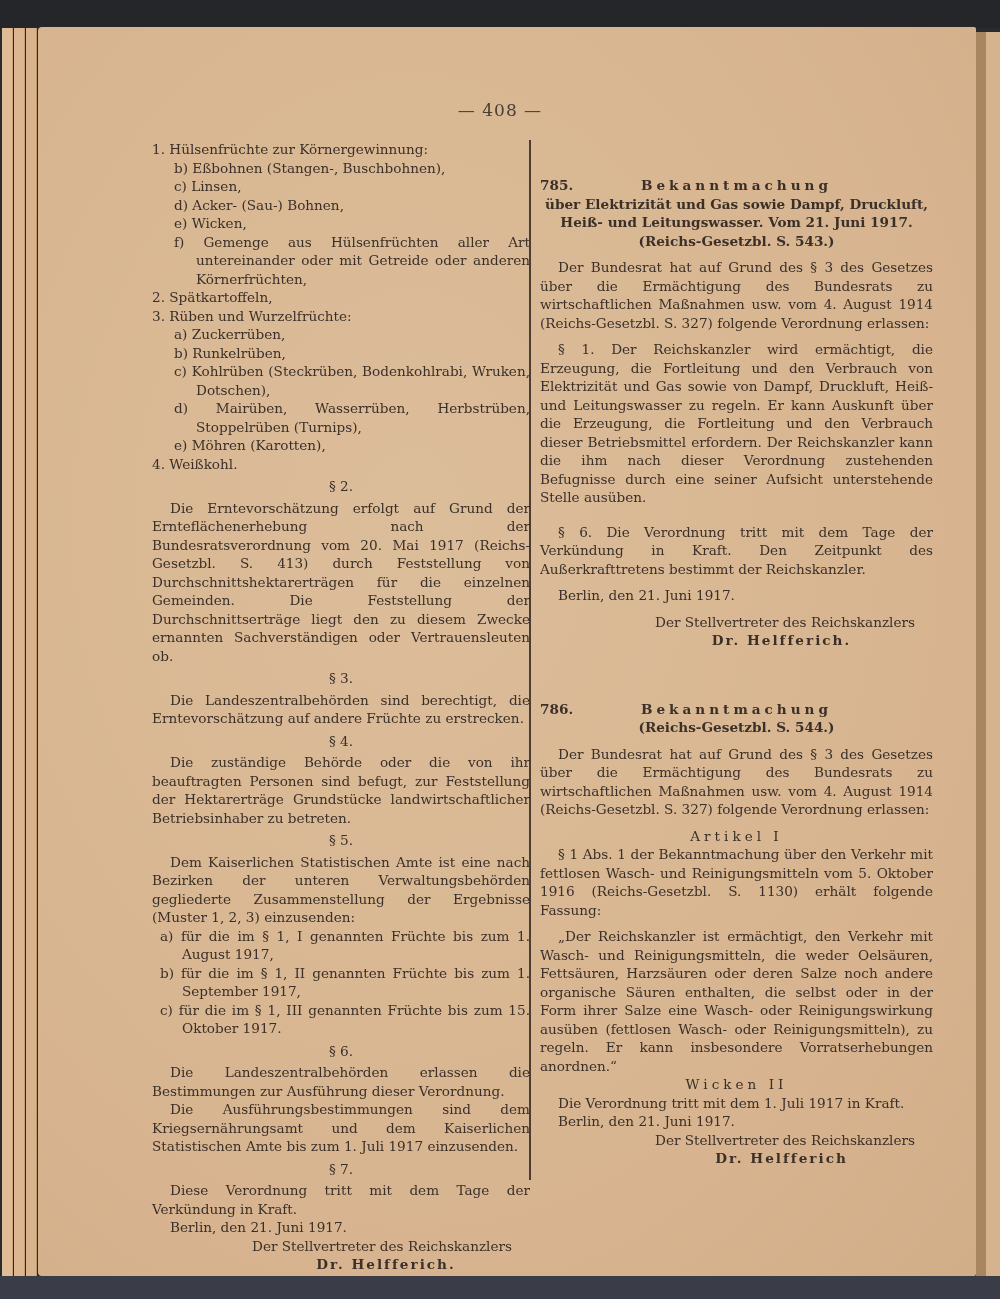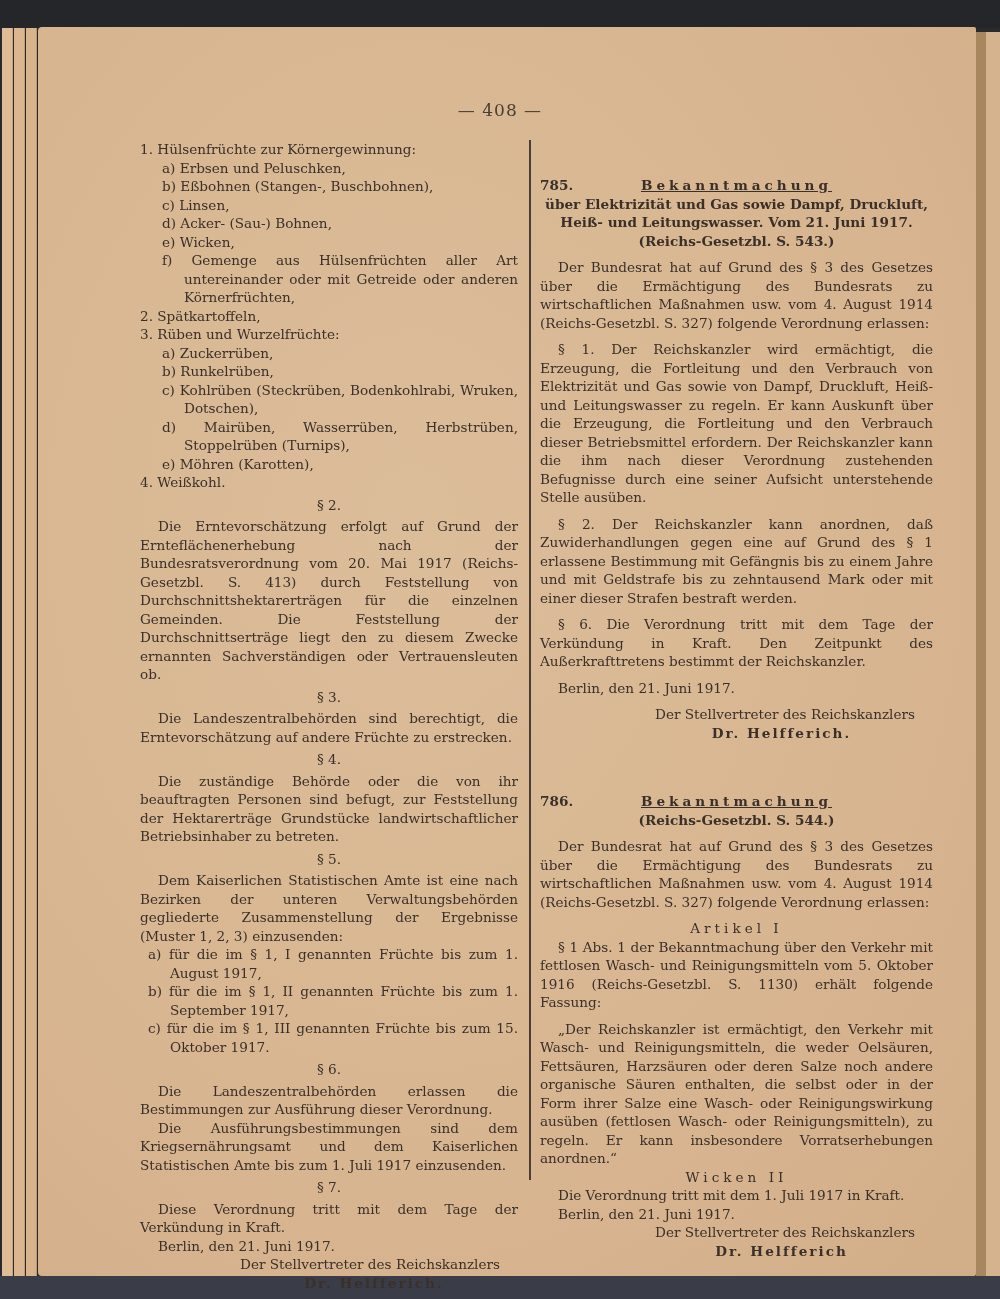--- a/index.html
+++ b/index.html
@@ -22,36 +22,36 @@
     border-radius: 4px 2px 2px 4px;
   }
   .right-edge { position: absolute; left: 976px; top: 32px; width: 10px; height: 1245px; background: #a8865f; }
   .right-edge2 { position: absolute; left: 986px; top: 32px; width: 14px; height: 1245px; background: #d5b38e; }
 
   .pagenum {
     position: absolute; top: 100px; left: 0; width: 1000px; text-align: center;
     font-size: 17px; color: #4a3e34; letter-spacing: 1px;
   }
   .col { position: absolute; color: #3b3029; font-size: 13.6px; line-height: 18.5px; }
-  .col-left { left: 140px; top: 140px; width: 378px; }
+  .col-left { left: 152px; top: 140px; width: 378px; }
   .col-right { left: 540px; top: 140px; width: 393px; }
   .divider { position: absolute; left: 529px; top: 140px; width: 2px; height: 1040px; background: #4a3e34; }
 
   p { margin: 0; text-align: justify; }
   .indent { text-indent: 18px; }
   .center { text-align: center; }
   .para-mark { text-align: center; margin: 4px 0 3px; }
   .item { padding-left: 22px; text-indent: -22px; }
   .subitem { padding-left: 44px; text-indent: -22px; }
   .subitem2 { padding-left: 22px; text-indent: -22px; margin-left: 8px; }
   .bold { font-weight: bold; }
   .spaced { letter-spacing: 4px; font-weight: bold; }
   .num-head { display: flex; align-items: baseline; margin-top: 36px; }
   .num-head .num { width: 50px; font-weight: bold; }
-  .num-head .ttl { flex: 1; text-align: center; padding-right: 50px; text-decoration: underline; }
+  .num-head .ttl { flex: 1; text-align: center; padding-right: 50px; }
   .sig-office { text-align: right; padding-right: 18px; }
   .sig-name { text-align: center; padding-left: 90px; letter-spacing: 2px; font-weight: bold; }
   .gap { height: 8px; }
 </style>
 </head>
 <body>
 
 <div class="scan-top"></div>
 <div class="leaf leaf1"></div>
 <div class="leaf leaf2"></div>
@@ -62,21 +62,20 @@
 
 <div class="page"></div>
 
 <div class="pagenum">— 408 —</div>
 
 <div class="divider"></div>
 
 <div class="col col-left">
   <div>
     <p class="item">1. Hülsenfrüchte zur Körnergewinnung:</p>
-    <p class="subitem">a) Erbsen und Peluschken,</p>
     <p class="subitem">b) Eßbohnen (Stangen-, Buschbohnen),</p>
     <p class="subitem">c) Linsen,</p>
     <p class="subitem">d) Acker- (Sau-) Bohnen,</p>
     <p class="subitem">e) Wicken,</p>
     <p class="subitem">f) Gemenge aus Hülsenfrüchten aller Art untereinander oder mit Getreide oder anderen Körnerfrüchten,</p>
     <p class="item">2. Spätkartoffeln,</p>
     <p class="item">3. Rüben und Wurzelfrüchte:</p>
     <p class="subitem">a) Zuckerrüben,</p>
     <p class="subitem">b) Runkelrüben,</p>
     <p class="subitem">c) Kohlrüben (Steckrüben, Bodenkohlrabi, Wruken, Dotschen),</p>
@@ -117,21 +116,20 @@
       <span class="num">785.</span>
       <span class="ttl spaced">Bekanntmachung</span>
     </div>
     <p class="center bold">über Elektrizität und Gas sowie Dampf, Druckluft, Heiß- und Leitungswasser. Vom 21. Juni 1917.</p>
     <p class="center bold">(Reichs-Gesetzbl. S. 543.)</p>
     <div class="gap"></div>
     <p class="indent">Der Bundesrat hat auf Grund des § 3 des Gesetzes über die Ermächtigung des Bundesrats zu wirtschaftlichen Maßnahmen usw. vom 4. August 1914 (Reichs-Gesetzbl. S. 327) folgende Verordnung erlassen:</p>
     <div class="gap"></div>
     <p class="indent">§ 1. Der Reichskanzler wird ermächtigt, die Erzeugung, die Fortleitung und den Verbrauch von Elektrizität und Gas sowie von Dampf, Druckluft, Heiß- und Leitungswasser zu regeln. Er kann Auskunft über die Erzeugung, die Fortleitung und den Verbrauch dieser Betriebsmittel erfordern. Der Reichskanzler kann die ihm nach dieser Verordnung zustehenden Befugnisse durch eine seiner Aufsicht unterstehende Stelle ausüben.</p>
     <div class="gap"></div>
-    <p class="indent">§ 2. Der Reichskanzler kann anordnen, daß Zuwiderhandlungen gegen eine auf Grund des § 1 erlassene Bestimmung mit Gefängnis bis zu einem Jahre und mit Geldstrafe bis zu zehntausend Mark oder mit einer dieser Strafen bestraft werden.</p>
     <div class="gap"></div>
     <p class="indent">§ 6. Die Verordnung tritt mit dem Tage der Verkündung in Kraft. Den Zeitpunkt des Außerkrafttretens bestimmt der Reichskanzler.</p>
     <div class="gap"></div>
     <p class="indent">Berlin, den 21. Juni 1917.</p>
     <div class="gap"></div>
     <p class="sig-office">Der Stellvertreter des Reichskanzlers</p>
     <p class="sig-name">Dr. Helfferich.</p>
   </div>
 
   <div style="height:14px"></div>

